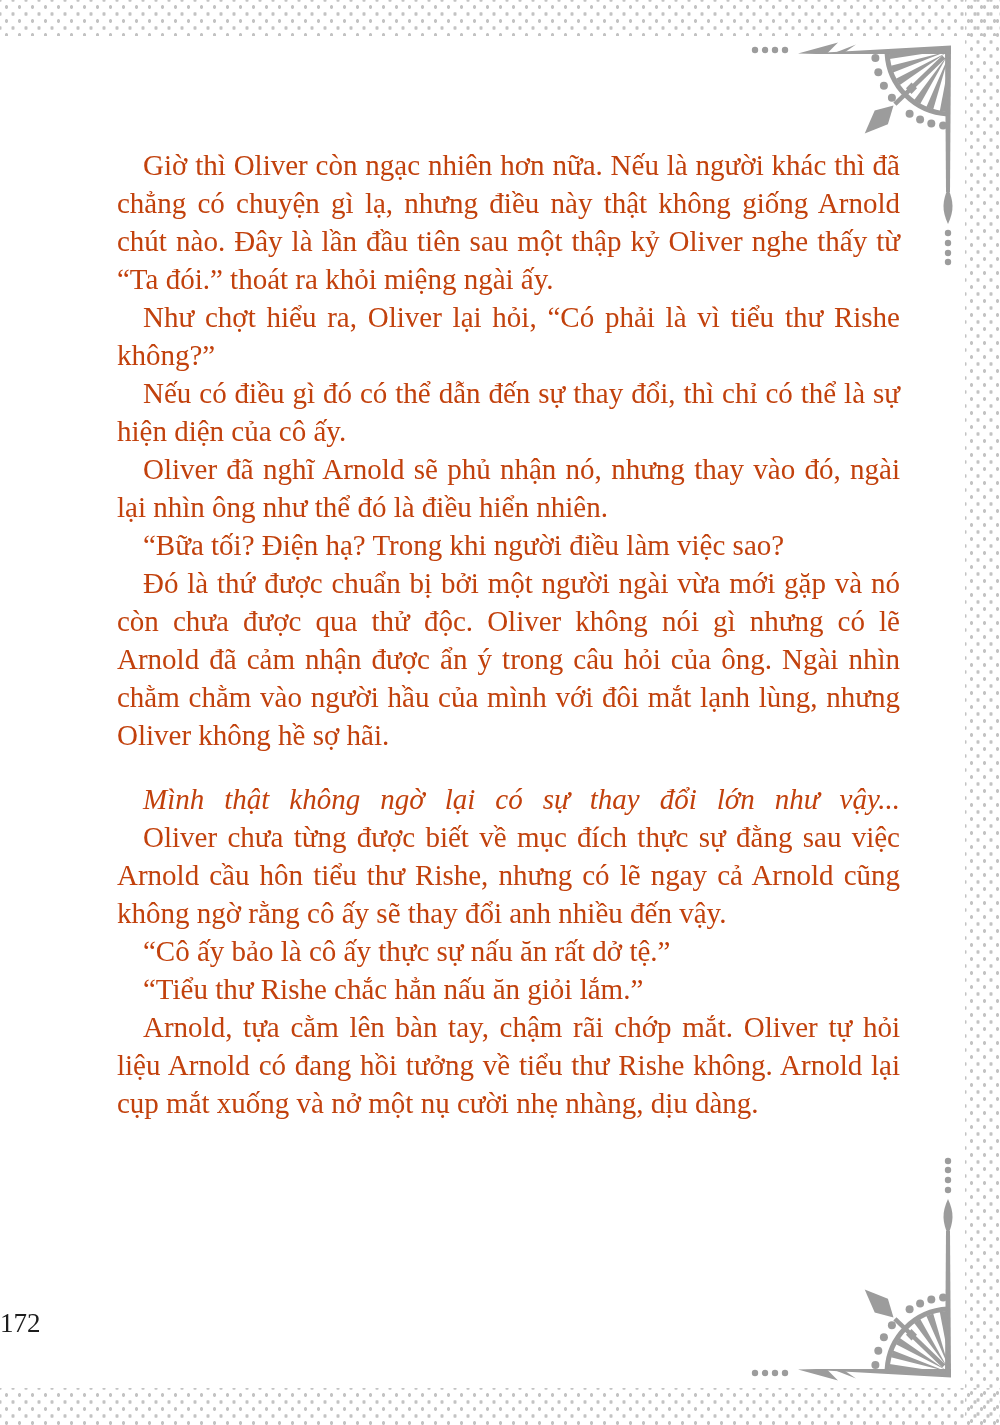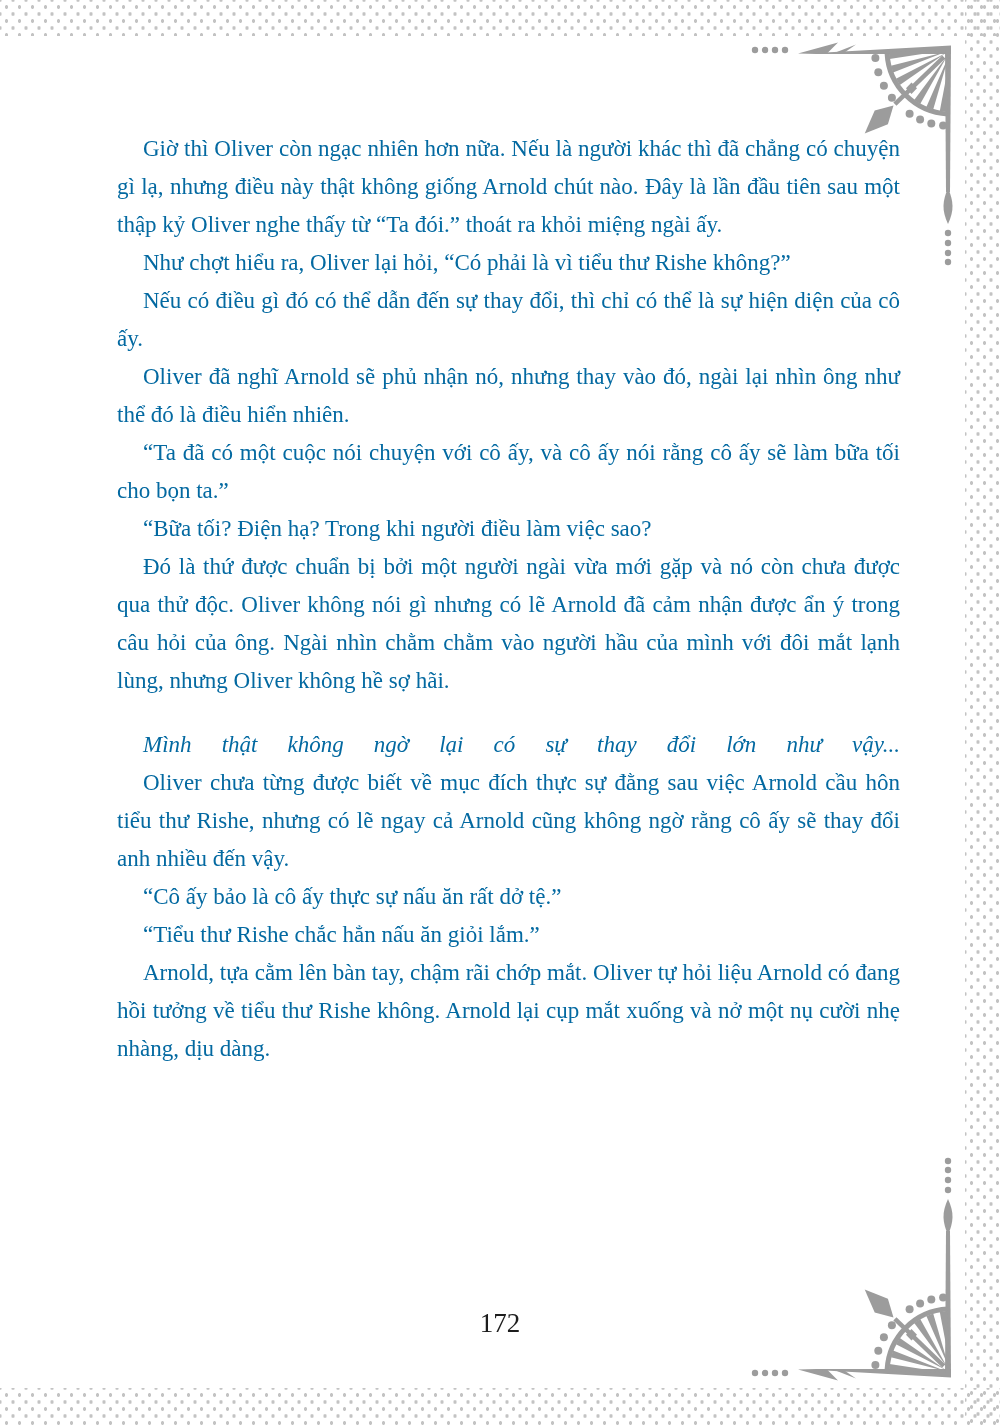--- a/index.html
+++ b/index.html
@@ -17,29 +17,29 @@
     background-size:13px 14px;
     background-position:0 0, 6.5px 7px;
   }
   .strip-top    { top:0; left:0; right:0; height:36px; }
   .strip-right  { top:0; right:0; bottom:0; width:35px; }
   .strip-bottom { bottom:0; left:0; right:0; height:37px; }
   .orn { position:absolute; width:210px; height:228px; }
   .orn-tr { left:748px; top:40px; }
   .orn-br { left:748px; top:1155px; transform:scaleY(-1); }
   .text-block {
-    position:absolute; left:117px; top:130px; width:783px;
-    color:#0369a1; font-size:23px; line-height:38px; text-align:justify;
+    position:absolute; left:117px; top:146px; width:783px;
+    color:#c2410c; font-size:29px; line-height:38px; text-align:justify;
   }
   .para { margin:0; text-indent:26px; }
   .seg-thought { display:block; font-style:italic; text-align:justify; text-align-last:justify;margin-top:26px; }
   .seg-after   { display:block; text-indent:0; }
   .page-number {
     position:absolute; left:0; top:1308px; width:1000px;
-    text-align:center; font-size:27px; color:#1d1d1d;
+    text-align:left; font-size:27px; color:#1d1d1d;
     font-family:"Liberation Serif", serif;
   }
   .defs-holder { position:absolute; width:0; height:0; overflow:hidden; }
 </style>
 </head>
 <body>
 
 <div class="page">
 
   <svg class="defs-holder" aria-hidden="true">
@@ -90,21 +90,20 @@
 
   <svg class="orn orn-br" viewBox="0 0 210 228">
     <use href="#fan" xlink:href="#fan"></use>
   </svg>
 
   <main class="text-block">
       <p class="para"><span>Giờ thì Oliver còn ngạc nhiên hơn nữa. Nếu là người khác thì đã chẳng có chuyện gì lạ, nhưng điều này thật không giống Arnold chút nào. Đây là lần đầu tiên sau một thập kỷ Oliver nghe thấy từ “Ta đói.” thoát ra khỏi miệng ngài ấy.</span></p>
       <p class="para"><span>Như chợt hiểu ra, Oliver lại hỏi, “Có phải là vì tiểu thư Rishe không?”</span></p>
       <p class="para"><span>Nếu có điều gì đó có thể dẫn đến sự thay đổi, thì chỉ có thể là sự hiện diện của cô ấy.</span></p>
       <p class="para"><span>Oliver đã nghĩ Arnold sẽ phủ nhận nó, nhưng thay vào đó, ngài lại nhìn ông như thể đó là điều hiển nhiên.</span></p>
-      <p class="para"><span>“Ta đã có một cuộc nói chuyện với cô ấy, và cô ấy nói rằng cô ấy sẽ làm bữa tối cho bọn ta.”</span></p>
       <p class="para"><span>“Bữa tối? Điện hạ? Trong khi người điều làm việc sao?</span></p>
       <p class="para"><span>Đó là thứ được chuẩn bị bởi một người ngài vừa mới gặp và nó còn chưa được qua thử độc. Oliver không nói gì nhưng có lẽ Arnold đã cảm nhận được ẩn ý trong câu hỏi của ông. Ngài nhìn chằm chằm vào người hầu của mình với đôi mắt lạnh lùng, nhưng Oliver không hề sợ hãi.</span></p>
       <p class="para">
         <span class="seg-thought">Mình thật không ngờ lại có sự thay đổi lớn như vậy...</span>
       </p>
       <p class="para"><span>Oliver chưa từng được biết về mục đích thực sự đằng sau việc Arnold cầu hôn tiểu thư Rishe, nhưng có lẽ ngay cả Arnold cũng không ngờ rằng cô ấy sẽ thay đổi anh nhiều đến vậy.</span></p>
       <p class="para"><span>“Cô ấy bảo là cô ấy thực sự nấu ăn rất dở tệ.”</span></p>
       <p class="para"><span>“Tiểu thư Rishe chắc hẳn nấu ăn giỏi lắm.”</span></p>
       <p class="para"><span>Arnold, tựa cằm lên bàn tay, chậm rãi chớp mắt. Oliver tự hỏi liệu Arnold có đang hồi tưởng về tiểu thư Rishe không. Arnold lại cụp mắt xuống và nở một nụ cười nhẹ nhàng, dịu dàng.</span></p>
     </main>

